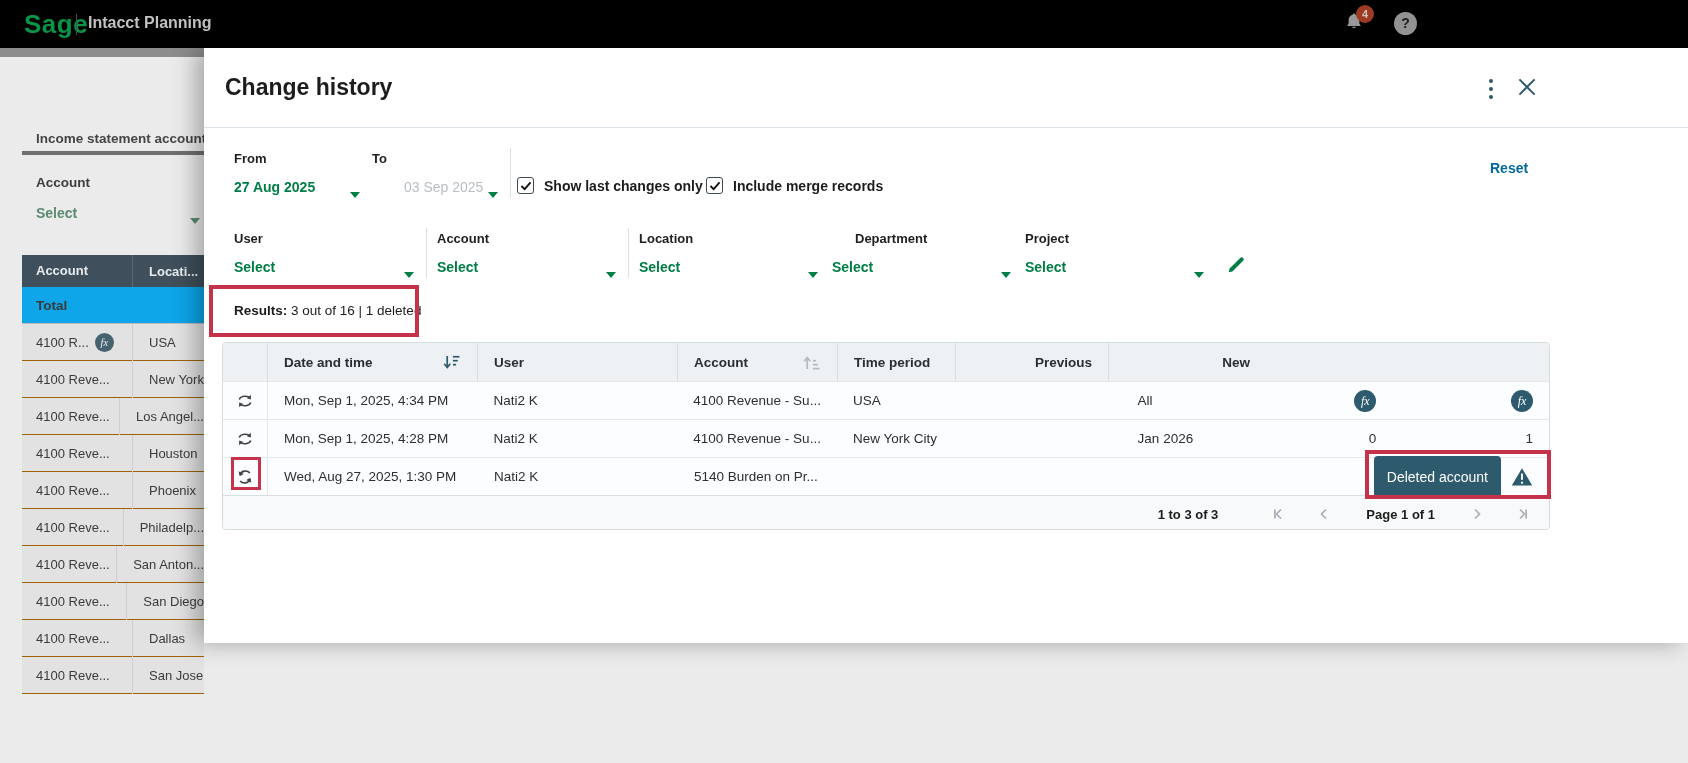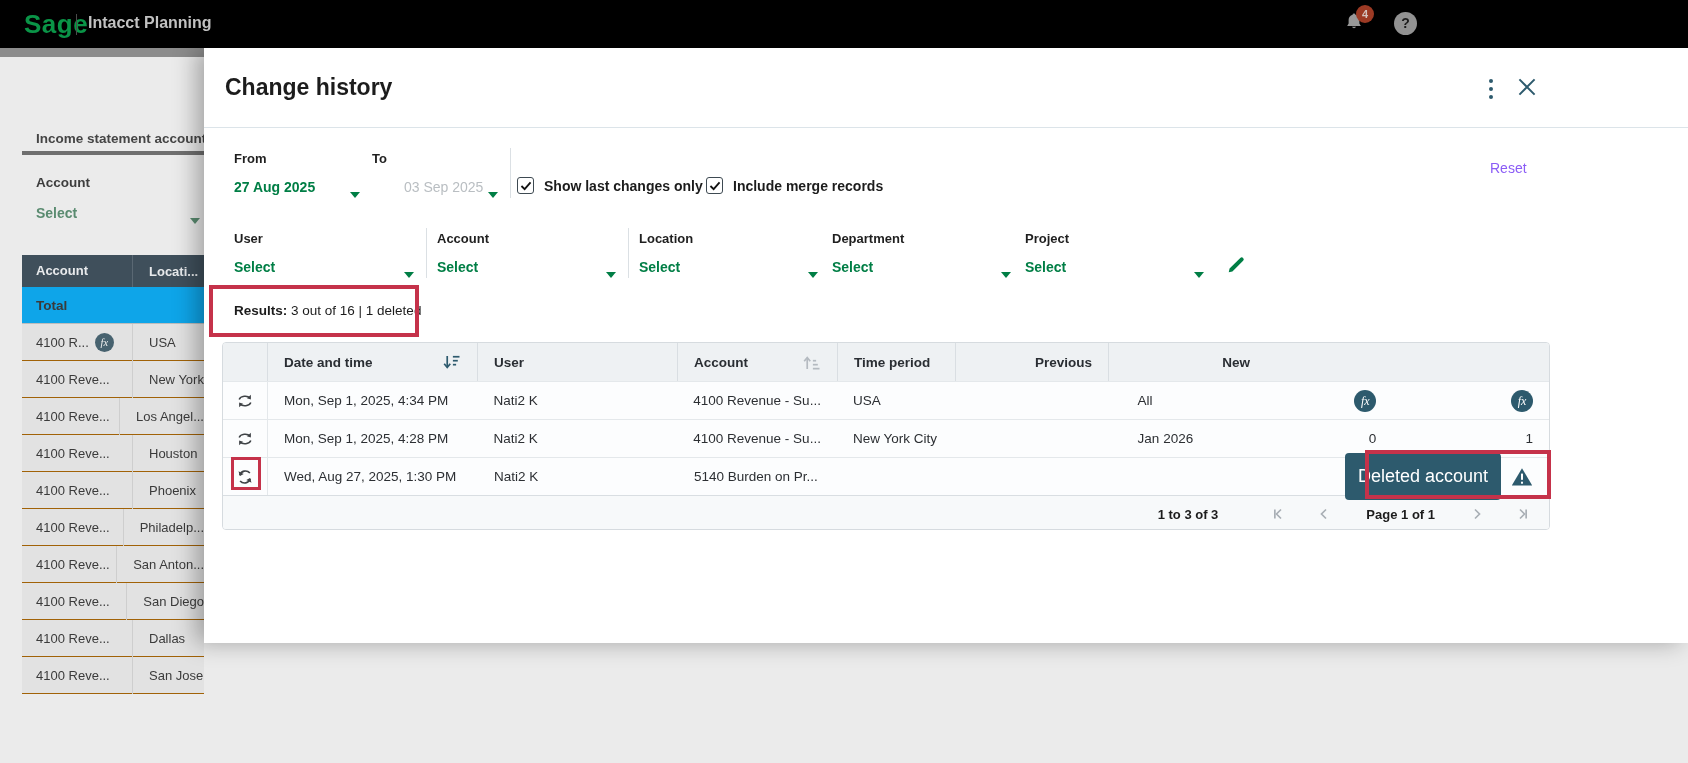--- a/index.html
+++ b/index.html
@@ -43,21 +43,21 @@
 
   .flt-label { font-size:13px; font-weight:bold; color:#1f1f1f; }
   .flt-green { font-size:14px; font-weight:bold; color:#007e45; }
   .flt-gray  { font-size:14px; color:#b9bec2; }
   .tri-down { width:0; height:0; border-left:5px solid transparent; border-right:5px solid transparent; border-top:6px solid #007e45; display:inline-block; }
   .vsep { width:1px; background:#dbe0e4; }
 
   .checkbox { width:17px; height:17px; border:1.6px solid #3e4a52; border-radius:3px; background:#fff; display:flex; align-items:center; justify-content:center; }
   .cb-label { font-size:14px; font-weight:bold; color:#1c1c1c; }
 
-  .reset { left:1286px; top:112px; font-size:14px; font-weight:normal; color:#8b5cf6; cursor:pointer; }
+  .reset { left:1286px; top:112px; font-size:14px; font-weight:bold; color:#0369a1; cursor:pointer; }
 
   .results-box { left:5px; top:237px; width:210px; height:52px; border:4px solid #c5324a; z-index:30; pointer-events:none; }
   .results-text { left:30px; top:255px; font-size:13.5px; color:#1c1c1c; white-space:nowrap; }
 
   
   #htable { left:18px; top:294px; width:1328px; height:188px; border:1px solid #d6dbdf; border-radius:4px; background:#fcfdfe; overflow:hidden; }
   .h-head { display:flex; height:38px; background:#eef1f3; font-size:13.5px; font-weight:bold; color:#2a2e33; }
   .h-head > div { display:flex; align-items:center; border-right:1px solid #d9dee2; padding:0 16px; }
   .h-head > div:last-child { border-right:none; }
   .h-row { display:flex; height:38px; border-top:1px solid #e4e8eb; font-size:13.5px; color:#2c2f33; background:#fcfdfe; }
@@ -70,21 +70,21 @@
   .col-dims { width:285px; }
   .col-time { width:118px; }
   .col-prev { width:153px; justify-content:flex-end; }
   .col-new  { width:157px; justify-content:flex-end; }
   .fx-circle { width:22px; height:22px; border-radius:50%; background:#2d5a6d; color:#fff; font-size:12px; font-style:italic; font-family:"Liberation Serif", serif; text-align:center; line-height:22px; }
   .h-foot { display:flex; height:37px; border-top:1px solid #d9dee2; background:#f7f9fa; align-items:center; justify-content:flex-end; padding-right:16px; gap:26px; font-size:13px; color:#1c1c1c; }
   .pg-range { font-weight:bold; margin-right:24px; }
   .pg-page { font-weight:bold; margin:0 6px; }
   .pg-btn { width:20px; height:20px; display:flex; align-items:center; justify-content:center; cursor:default; }
 
-  .del-badge { background:#2d5a6d; color:#fff; font-size:18px; border-radius:4px; padding:13px 13px; white-space:nowrap; }
+  .del-badge { background:#2d5a6d; color:#fff; font-size:14px; border-radius:4px; padding:13px 13px; white-space:nowrap; }
 
   .anno { border:4px solid #c5324a; z-index:30; pointer-events:none; }
 </style>
 </head>
 <body>
 
 <div id="stage">
 
   <header id="topbar" class="abs">
     <span class="abs logo">Sage</span>
@@ -212,21 +212,21 @@
 
     <div class="abs flt-label" style="left:233px; top:183px;">Account</div>
     <div class="abs flt-green" style="left:233px; top:211px;">Select</div>
     <span class="abs" style="left:402px; top:216px;"><i class="tri-down"></i></span>
     <div class="abs vsep" style="left:424px; top:180px; height:50px;"></div>
 
     <div class="abs flt-label" style="left:435px; top:183px;">Location</div>
     <div class="abs flt-green" style="left:435px; top:211px;">Select</div>
     <span class="abs" style="left:604px; top:216px;"><i class="tri-down"></i></span>
 
-    <div class="abs flt-label" style="left:628px; top:183px;">Department</div>
+    <div class="abs flt-label" style="left:651px; top:183px;">Department</div>
     <div class="abs flt-green" style="left:628px; top:211px;">Select</div>
     <span class="abs" style="left:797px; top:216px;"><i class="tri-down"></i></span>
 
     <div class="abs flt-label" style="left:821px; top:183px;">Project</div>
     <div class="abs flt-green" style="left:821px; top:211px;">Select</div>
     <span class="abs" style="left:990px; top:216px;"><i class="tri-down"></i></span>
 
     <span class="abs" style="left:1022px; top:206px;">
       <svg width="21" height="21" viewBox="0 0 20 20">
           <path d="M2.6 17.4 L3.4 13.9 L13.6 3.7 a1.9 1.9 0 0 1 2.7 0 a1.9 1.9 0 0 1 0 2.7 L6.1 16.6 Z" fill="#007e45"></path>

